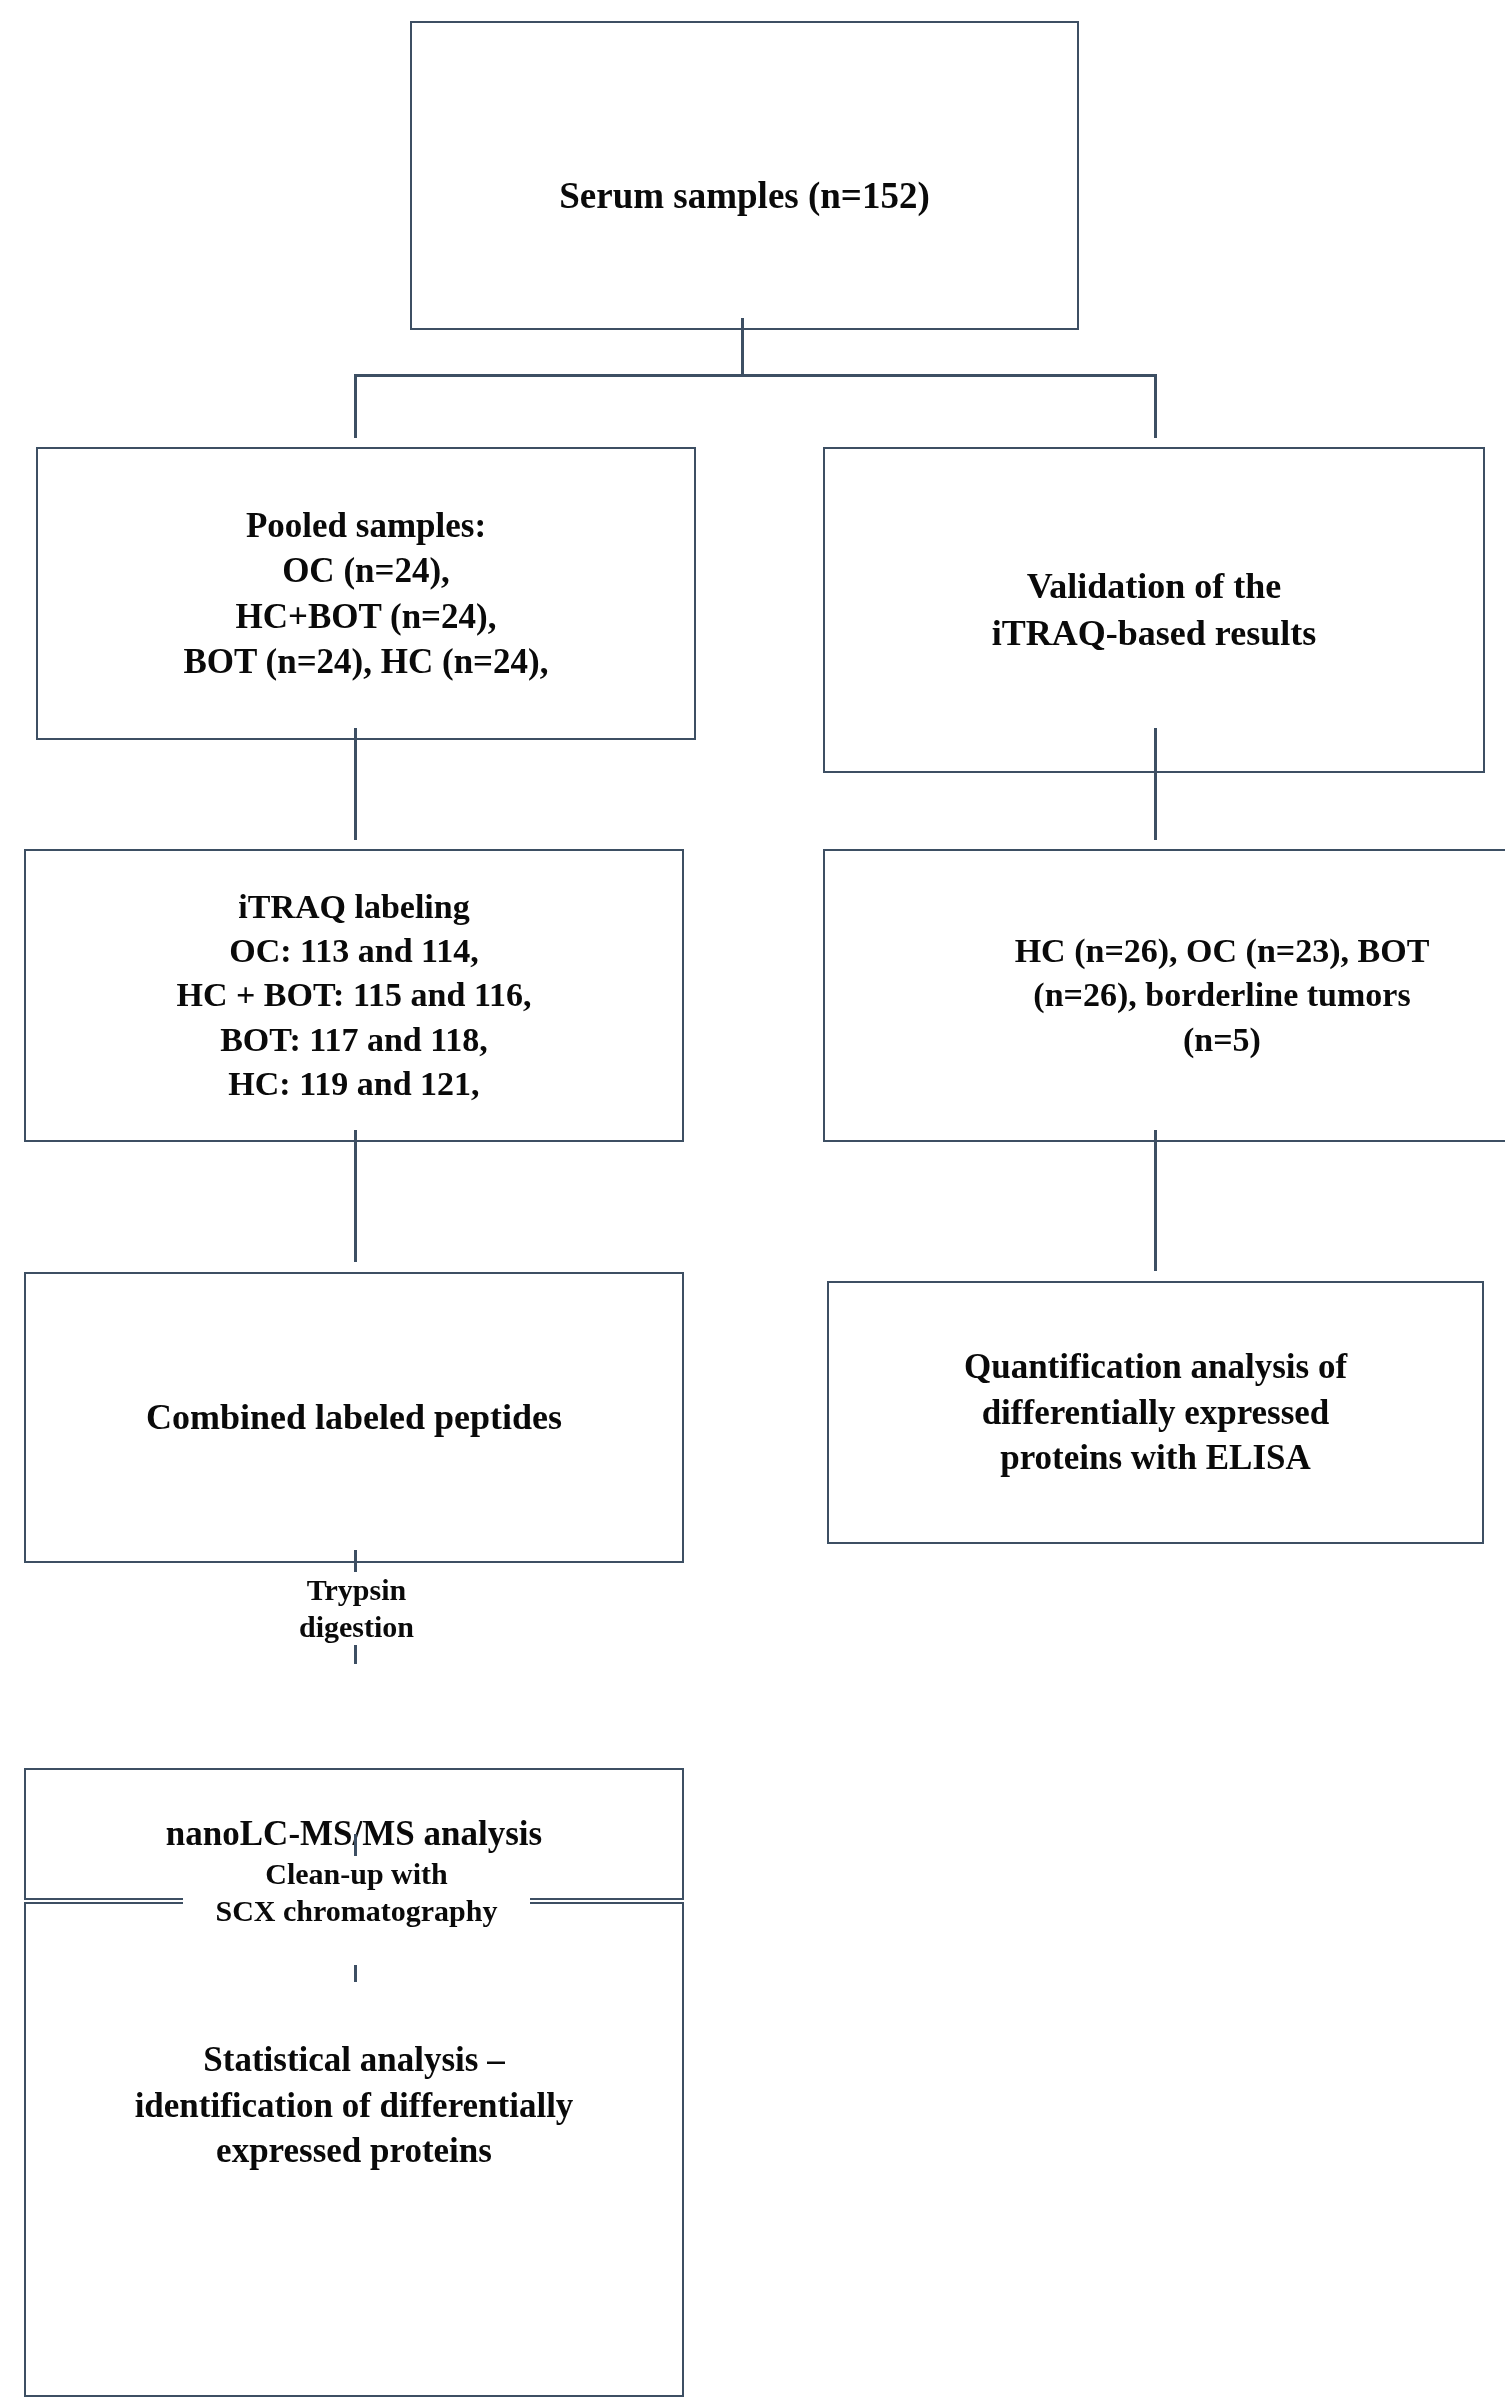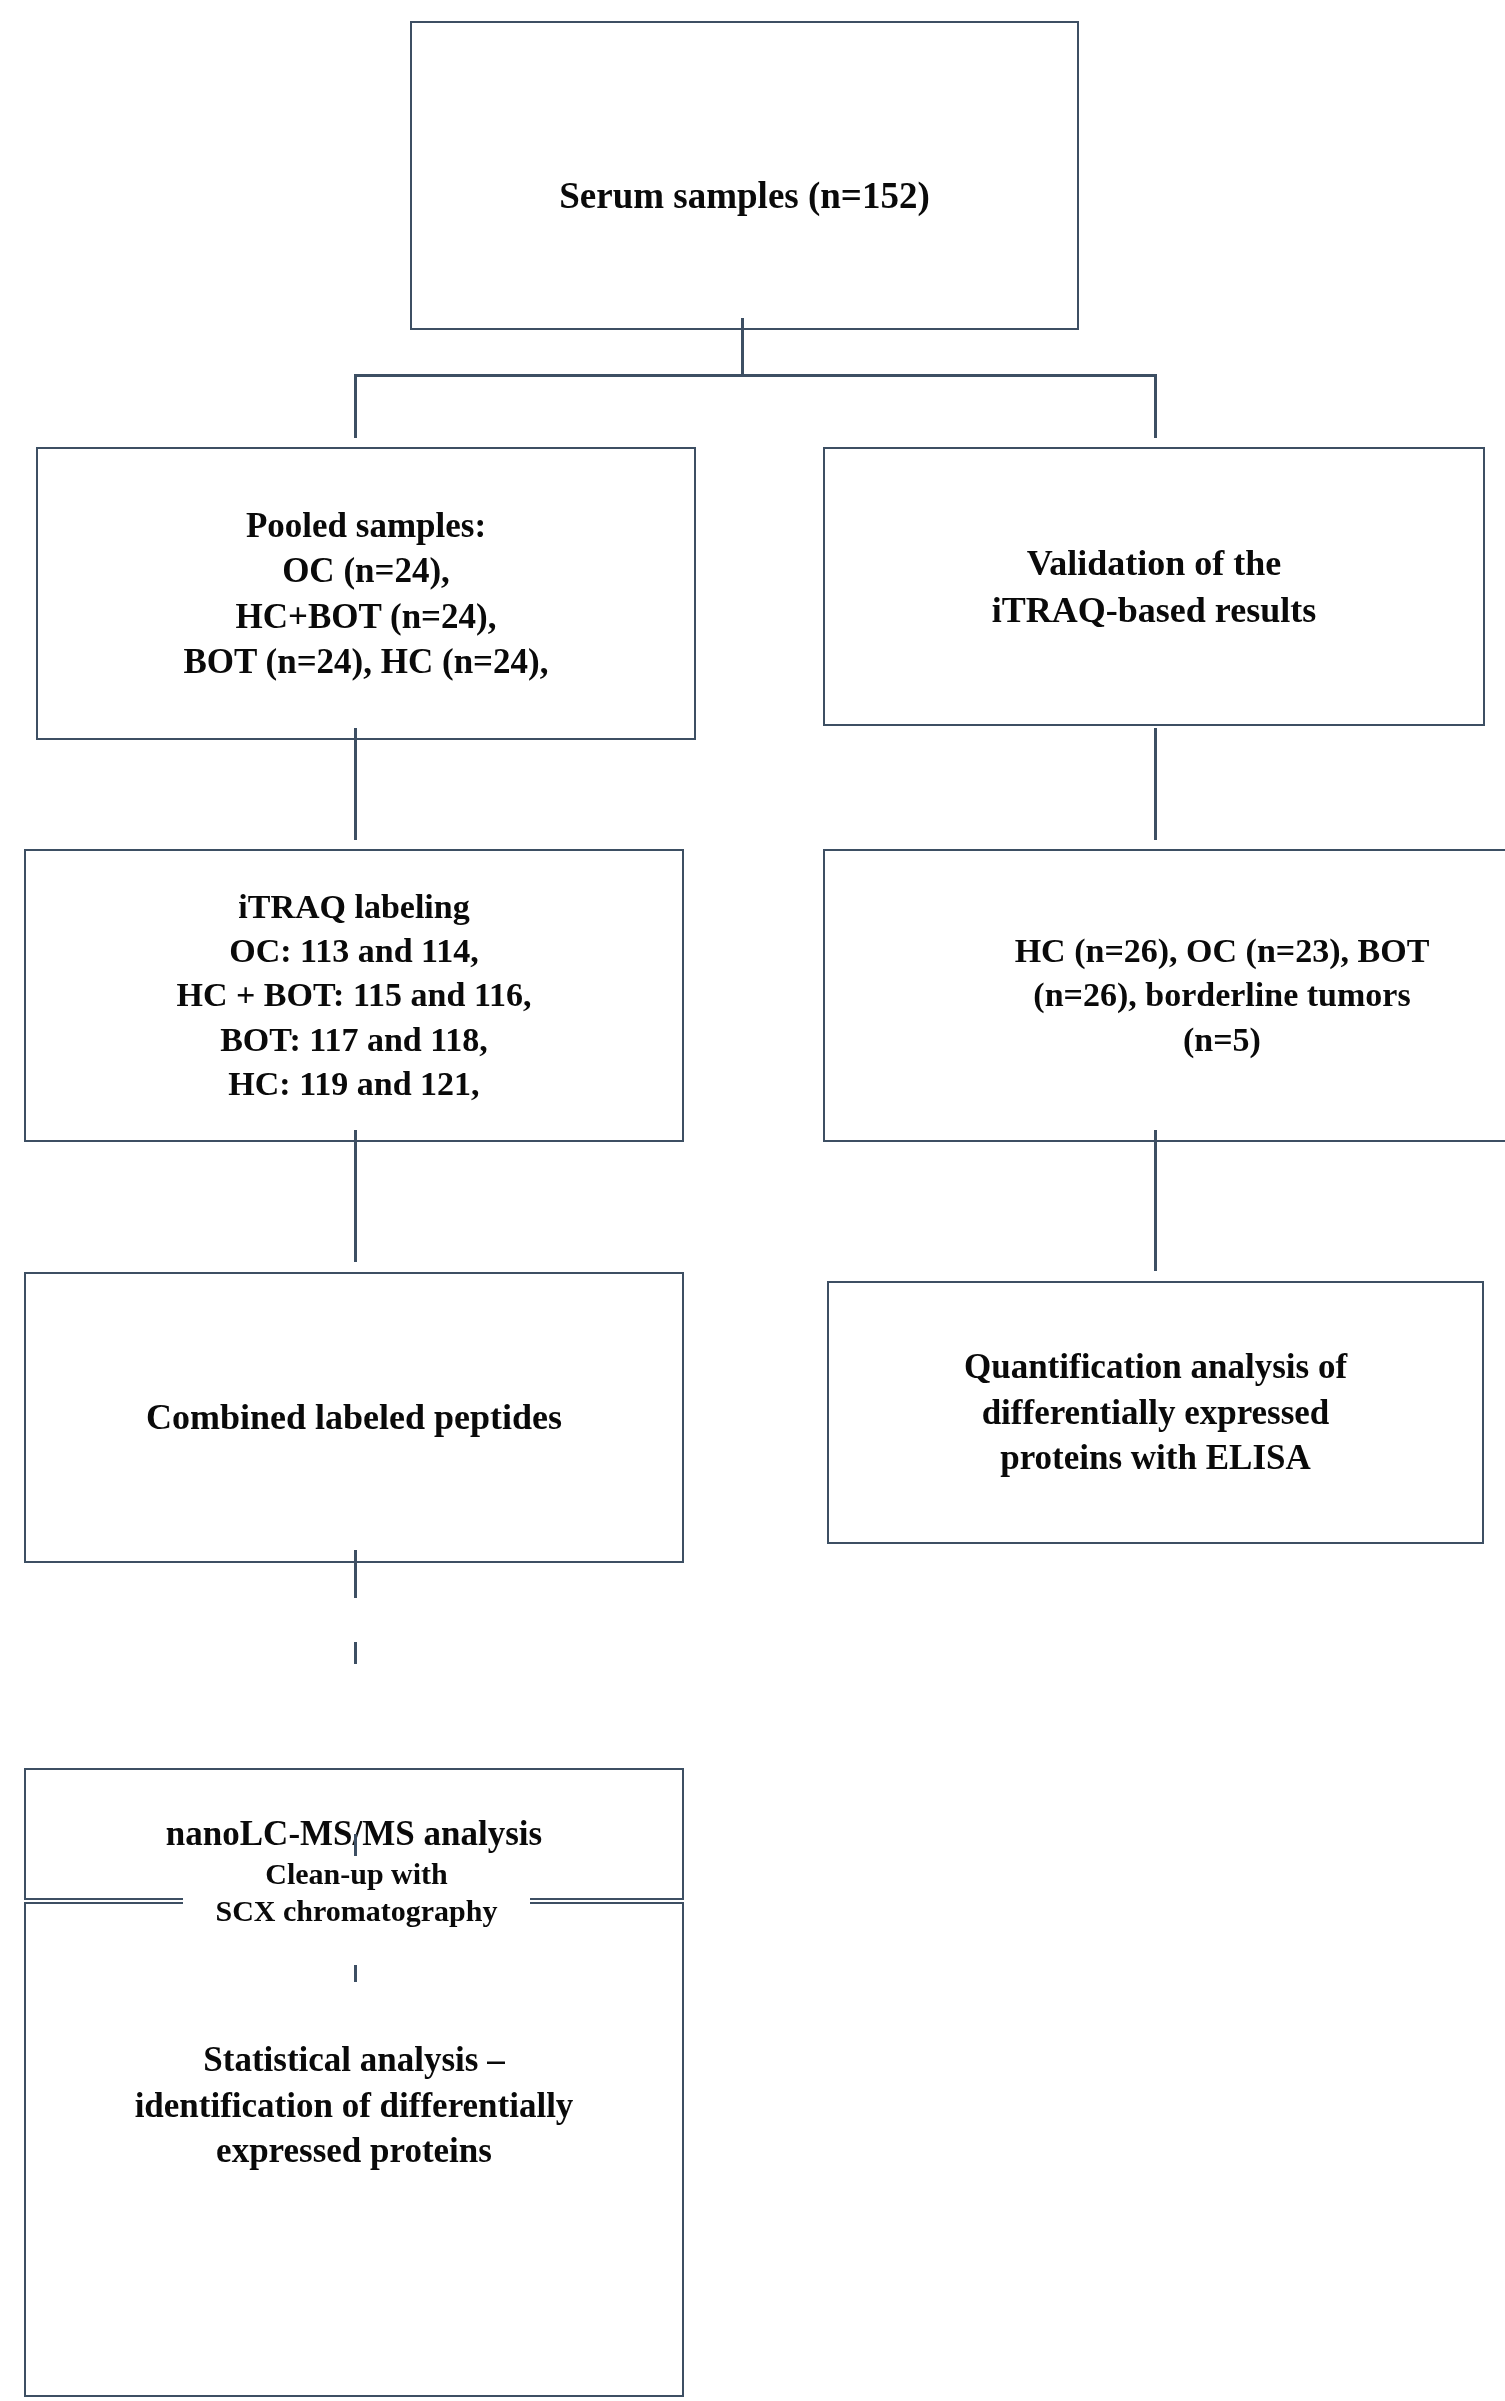--- a/index.html
+++ b/index.html
@@ -50,21 +50,21 @@
     font-family: "Liberation Serif", "DejaVu Serif", serif;
   }
 
   
   #node-serum        { left: 410px; top: 9.1px;   width: 669px; height: 309px; }
   #node-serum .txt   { font-size: 37px; transform: translateY(20px); }
 
   #node-pooled       { left: 36px;  top: 435px;  width: 660px; height: 293px; }
   #node-pooled .txt  { font-size: 35px; }
 
-  #node-validation   { left: 823px; top: 435px;  width: 662px; height: 279px; }
+  #node-validation   { left: 823px; top: 435px;  width: 662px; height: 326px; }
   #node-validation .txt { font-size: 36px; }
 
   #node-itraq        { left: 24px;  top: 837px;  width: 660px; height: 293px; }
   #node-itraq .txt   { font-size: 34px; }
 
   #node-cohorts      { left: 823px; top: 837px;  width: 798px; height: 293px; }
   #node-cohorts .txt { font-size: 34px; }
 
   #node-combined     { left: 24px;  top: 1260px; width: 660px; height: 291px; }
   #node-combined .txt{ font-size: 36px; }
@@ -164,17 +164,19 @@
 
   <div class="connector vline" id="conn-itraq-comb"></div>
   <div class="connector vline" id="conn-cohort-elisa"></div>
 
   <div class="connector vline" id="conn-comb-nano-a"></div>
   <div class="connector vline" id="conn-comb-nano-b"></div>
 
   <div class="connector vline" id="conn-nano-stat-a"></div>
   <div class="connector vline" id="conn-nano-stat-b"></div>
 
+  <div class="edge-label" id="label-trypsin">Trypsin
+digestion</div>
   <div class="edge-label" id="label-scx">Clean-up  with
 SCX chromatography</div>
 
 </div>
 
 
 </body></html>

